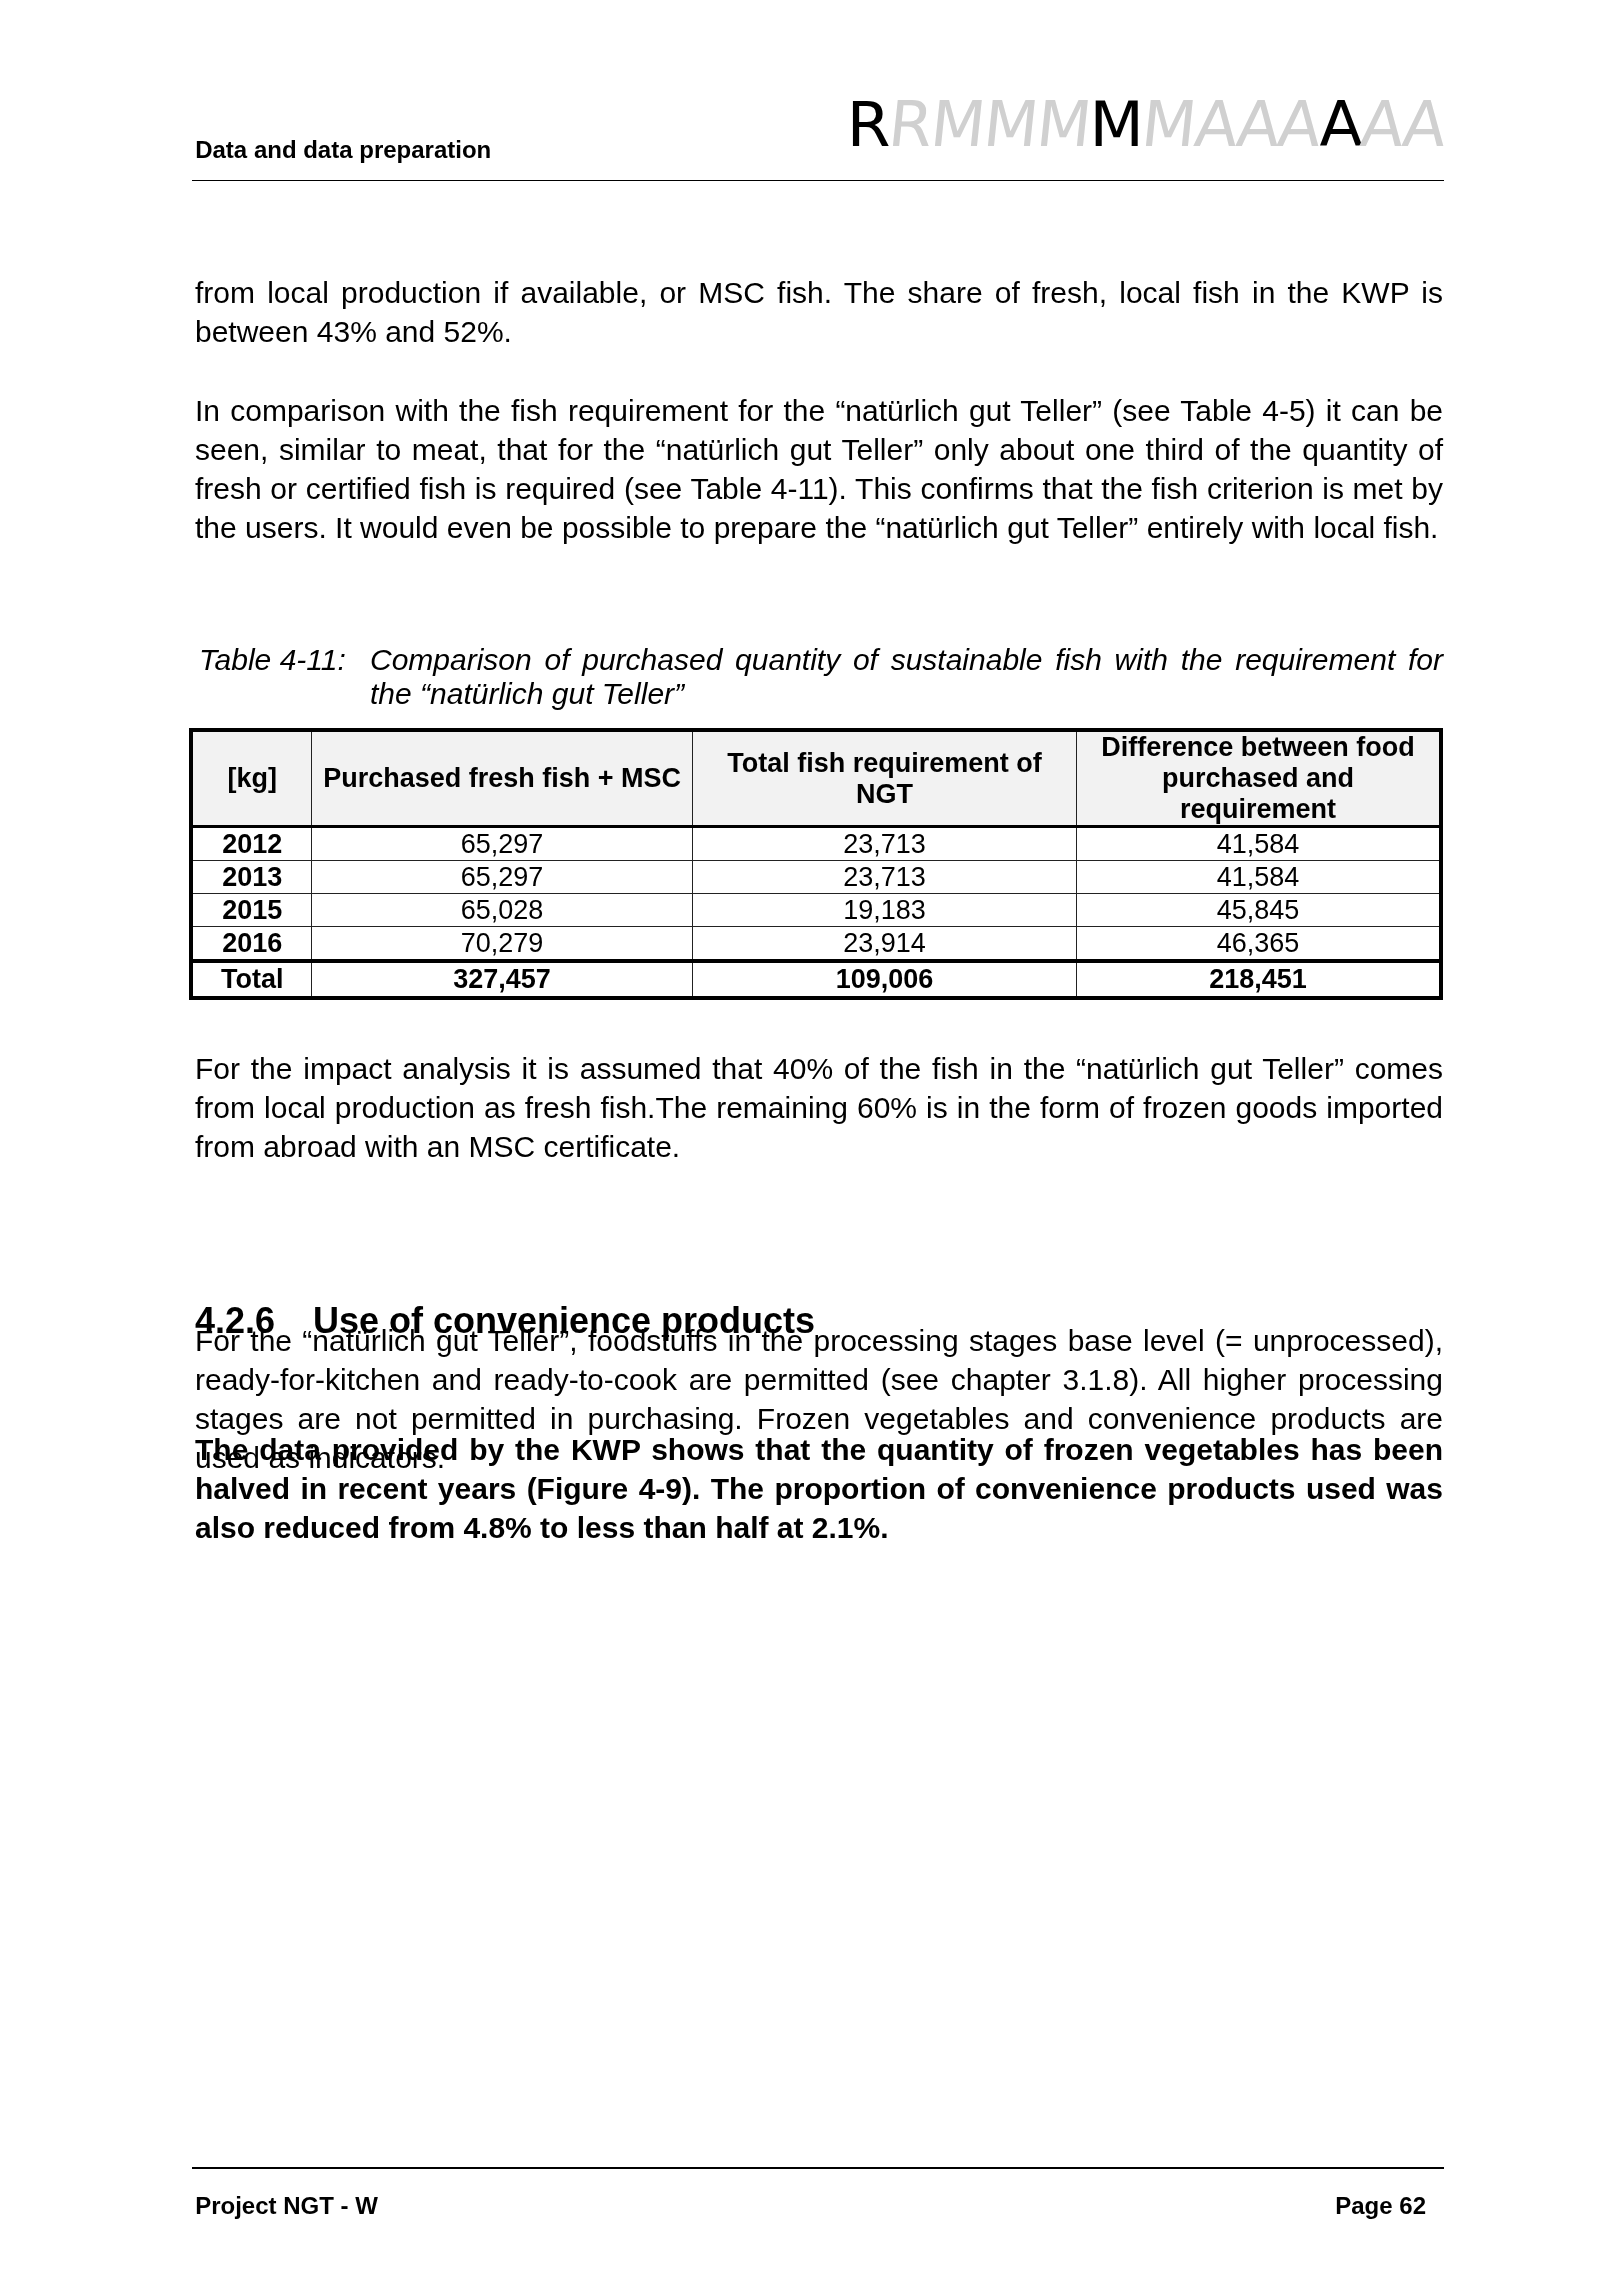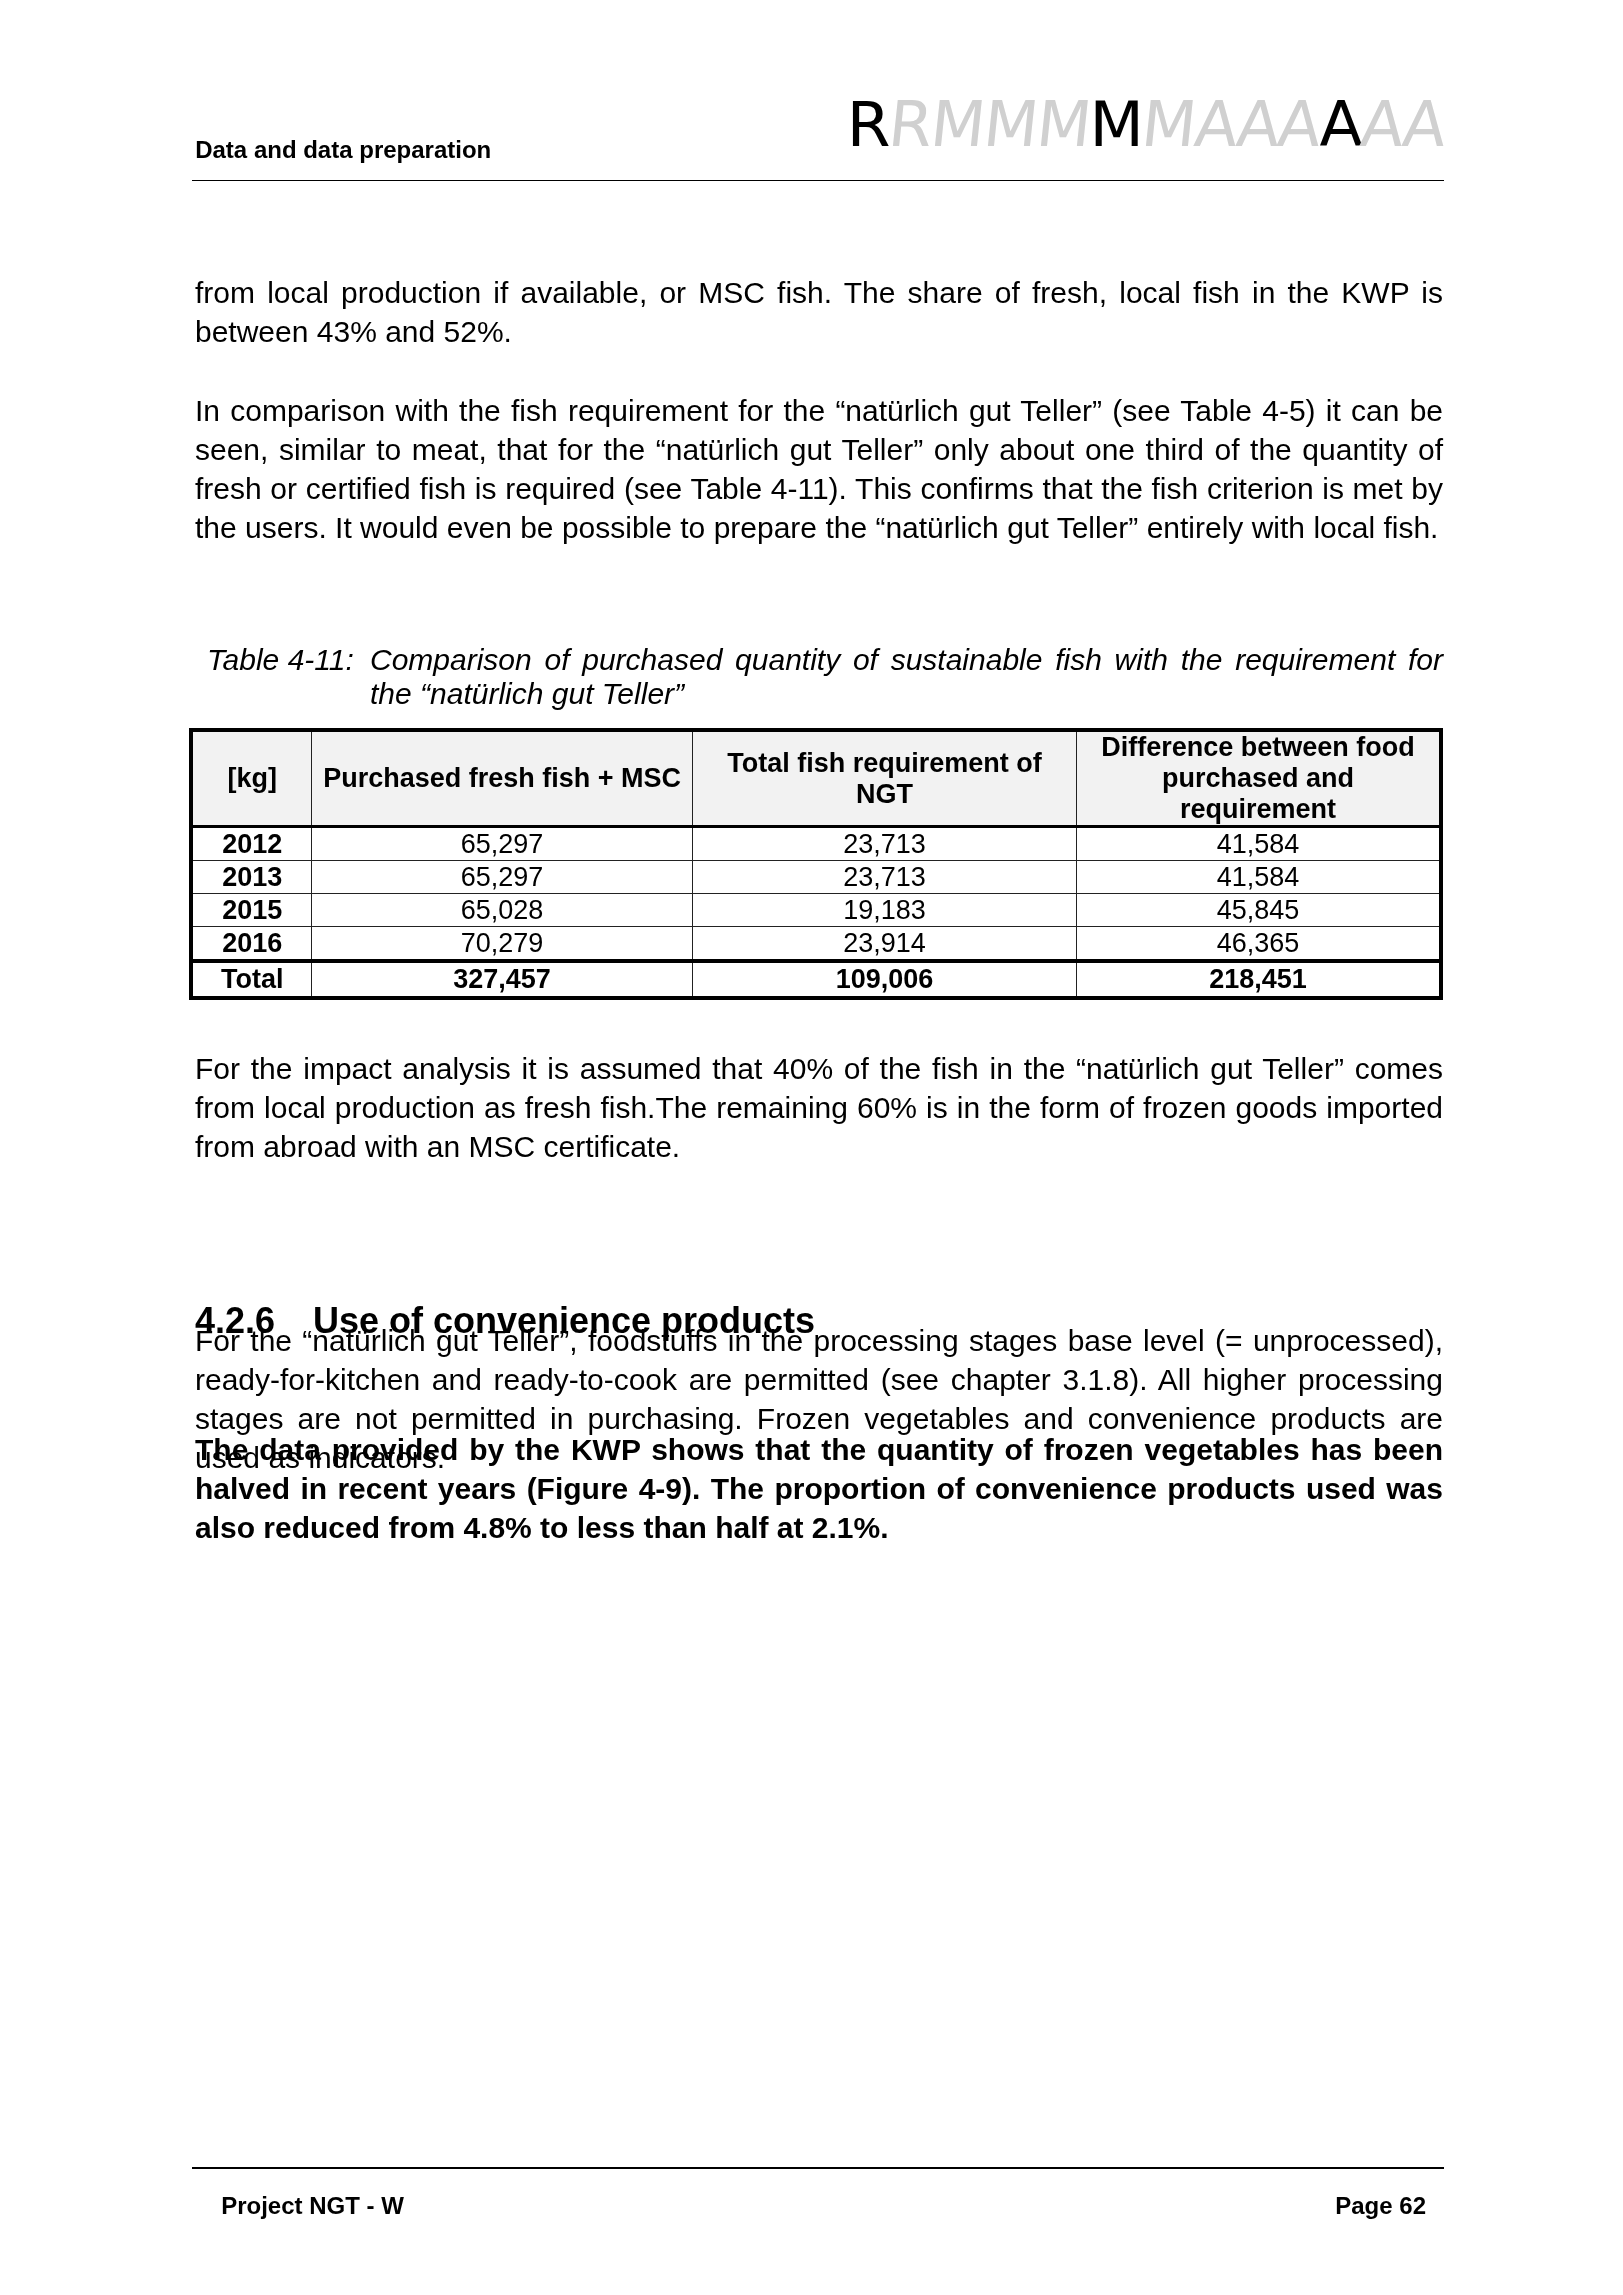--- a/index.html
+++ b/index.html
@@ -15,21 +15,21 @@
   .logo .strong { color: #000; }
   .logo .faded { color: #d0d0d0; transform: skewX(-6deg); }
 
   .content { position: absolute; left: 195px; width: 1248px; }
   .para { font-size: 30px; line-height: 39px; text-align: justify; margin: 0; }
 
   #p1 { top: 273px; }
   #p2 { top: 391px; }
   #caption { position: absolute; left: 195px; top: 643px; width: 1248px; font-size: 30px;
              font-style: italic; line-height: 34px; }
-  #caption .cap-label { position: absolute; left: 12px; top: 0; }
+  #caption .cap-label { position: absolute; left: 4px; top: 0; }
   #caption .cap-text { margin-left: 175px; display: block; text-align: justify; }
 
   .tbl { position: absolute; left: 189px; top: 728px; width: 1254px;
          border-collapse: collapse; border: 4px solid #000; font-size: 27px; }
   .tbl th, .tbl td { border: 1.6px solid #222; padding: 0 3.2px; line-height: 31px; }
   .tbl thead th { background: #f2f2f2; font-weight: bold; height: 68px; line-height: 31px;
                   border-bottom: 3.2px solid #000; }
   .tbl td { height: 32px; text-align: center; }
   .tbl td.year { font-weight: bold; text-align: center; }
   .tbl tr.total td { font-weight: bold; border-top: 4px solid #000; height: 33px; }
@@ -37,21 +37,21 @@
   .col0 { width: 112px; } .col1 { width: 373px; } .col2 { width: 377px; } .col3 { width: auto; }
 
   #p3 { top: 1049px; }
   .h3 { position: absolute; left: 195px; top: 1300px; font-size: 36px; font-weight: bold; margin: 0; }
   .h3 .num { display: inline-block; width: 118px; }
   #p4 { top: 1321px; }
   #p5 { top: 1430px; font-weight: bold; }
 
   .page-footer { position: absolute; left: 192px; top: 2167px; width: 1252px; height: 57px;
                  border-top: 2.4px solid #000; }
-  .footer-left { position: absolute; left: 3.2px; top: 23px; font-size: 24px; font-weight: bold; margin-left: 26px; }
+  .footer-left { position: absolute; left: 3.2px; top: 23px; font-size: 24px; font-weight: bold; }
   .footer-right { position: absolute; right: 18px; top: 23px; font-size: 24px; font-weight: bold; }
 </style>
 </head>
 <body>
 
 <div class="page-header">
   <div class="header-title">Data and data preparation</div>
   <div class="logo">
     <span class="strong">R</span><span class="faded">R</span><span class="faded">M</span><span class="faded">M</span><span class="faded">M</span><span class="strong">M</span><span class="faded">M</span><span class="faded">A</span><span class="faded">A</span><span class="faded">A</span><span class="strong">A</span><span class="faded">A</span><span class="faded">A</span>
   </div>

